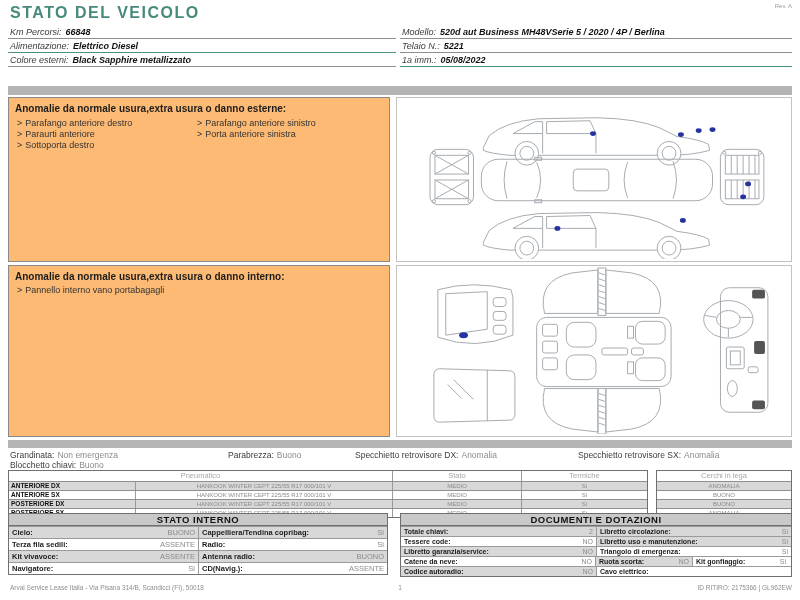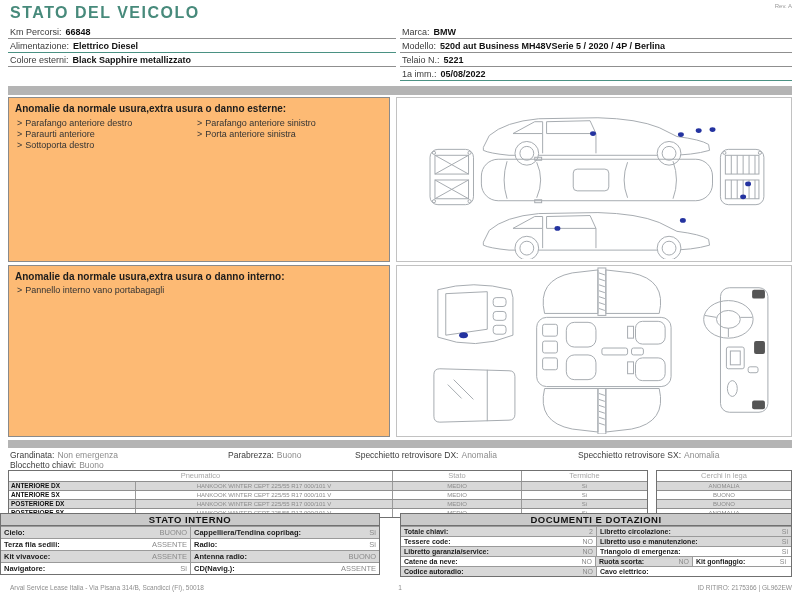--- a/index.html
+++ b/index.html
@@ -6,21 +6,21 @@
   body{width:800px;height:600px;position:relative;overflow:hidden;
        font-family:"Liberation Sans", sans-serif;color:#222;}
   .abs{position:absolute;}
 
   
   .page-title{left:10px;top:4px;font-size:16px;font-weight:bold;
               color:#478a7b;letter-spacing:1.5px;}
   .rev{right:8px;top:3px;font-size:6px;color:#9a9a9a;}
 
   
-  .info-col{font-size:9px;}
+  .info-col{font-size:9px;font-style:italic;}
   .info-col .row{display:flex;align-items:flex-end;height:12px;
                  border-bottom:1px solid #8f8f8f;padding:0 2px 1px 2px;}
   .info-col .row.last{border-bottom:1.5px solid #4a9183;}
   .info-label{color:#3c3c3c;white-space:nowrap;}
   .info-value{font-weight:bold;color:#111;margin-left:4px;white-space:nowrap;}
   #info-left{left:8px;top:25px;width:388px;}
   #info-right{left:400px;top:25px;width:392px;}
 
   .graybar{left:8px;width:784px;background:#b4b4b4;}
   #bar1{top:86px;height:9px;}
@@ -67,21 +67,21 @@
   .tr-hcell{font-size:7.5px;color:#a8a8a8;text-align:center;line-height:10px;overflow:hidden;}
   .tr-pos{font-size:6.5px;font-weight:bold;color:#111;line-height:8px;padding-left:2px;white-space:nowrap;overflow:hidden;}
   .tr-cell{font-size:6px;color:#8b8b8b;text-align:center;line-height:8px;white-space:nowrap;overflow:hidden;}
   .tr-row > div + div, .tr-hrow > div + div{border-left:1px solid #9a9a9a;}
   .stripe{background:#d8d8d8;}
   .tr-cerchi .tr-hcell{height:10px;}
   .tr-cerchi .tr-cell{height:8px;border-top:1px solid #8f8f8f;}
 
   
   .btable{border:1px solid #707070;}
-  #stato-interno{left:0;top:513px;width:378px;}
+  #stato-interno{left:8px;top:513px;width:378px;}
   #documenti{left:400px;top:513px;width:390px;}
   .bt-title{background:#c9c9c9;border-bottom:1px solid #707070;height:11px;
             line-height:11px;text-align:center;font-size:9.5px;font-weight:bold;
             color:#111;letter-spacing:0.5px;}
   .bt-row{display:grid;border-top:1px solid #9a9a9a;}
   .bt-row:first-of-type{border-top:none;}
   #stato-interno .bt-row{grid-template-columns:1fr 1fr;height:11px;}
   #documenti .bt-row{grid-template-columns:1fr 1fr;height:9px;}
   #documenti .bt-row.three{grid-template-columns:194px 97px 97px;}
   .pair{display:flex;justify-content:space-between;align-items:center;
@@ -113,24 +113,20 @@
     <span class="info-label">Alimentazione:</span>
     <span class="info-value">Elettrico Diesel</span>
   </div>
   <div class="row">
     <span class="info-label">Colore esterni:</span>
     <span class="info-value">Black Sapphire metallizzato</span>
   </div>
 </div>
 
 <div class="abs info-col" id="info-right">
-  <div class="row">
-    <span class="info-label">Marca:</span>
-    <span class="info-value">BMW</span>
-  </div>
   <div class="row">
     <span class="info-label">Modello:</span>
     <span class="info-value">520d aut Business MH48VSerie 5 / 2020 / 4P / Berlina</span>
   </div>
   <div class="row">
     <span class="info-label">Telaio N.:</span>
     <span class="info-value">5221</span>
   </div>
   <div class="row last">
     <span class="info-label">1a imm.:</span>

